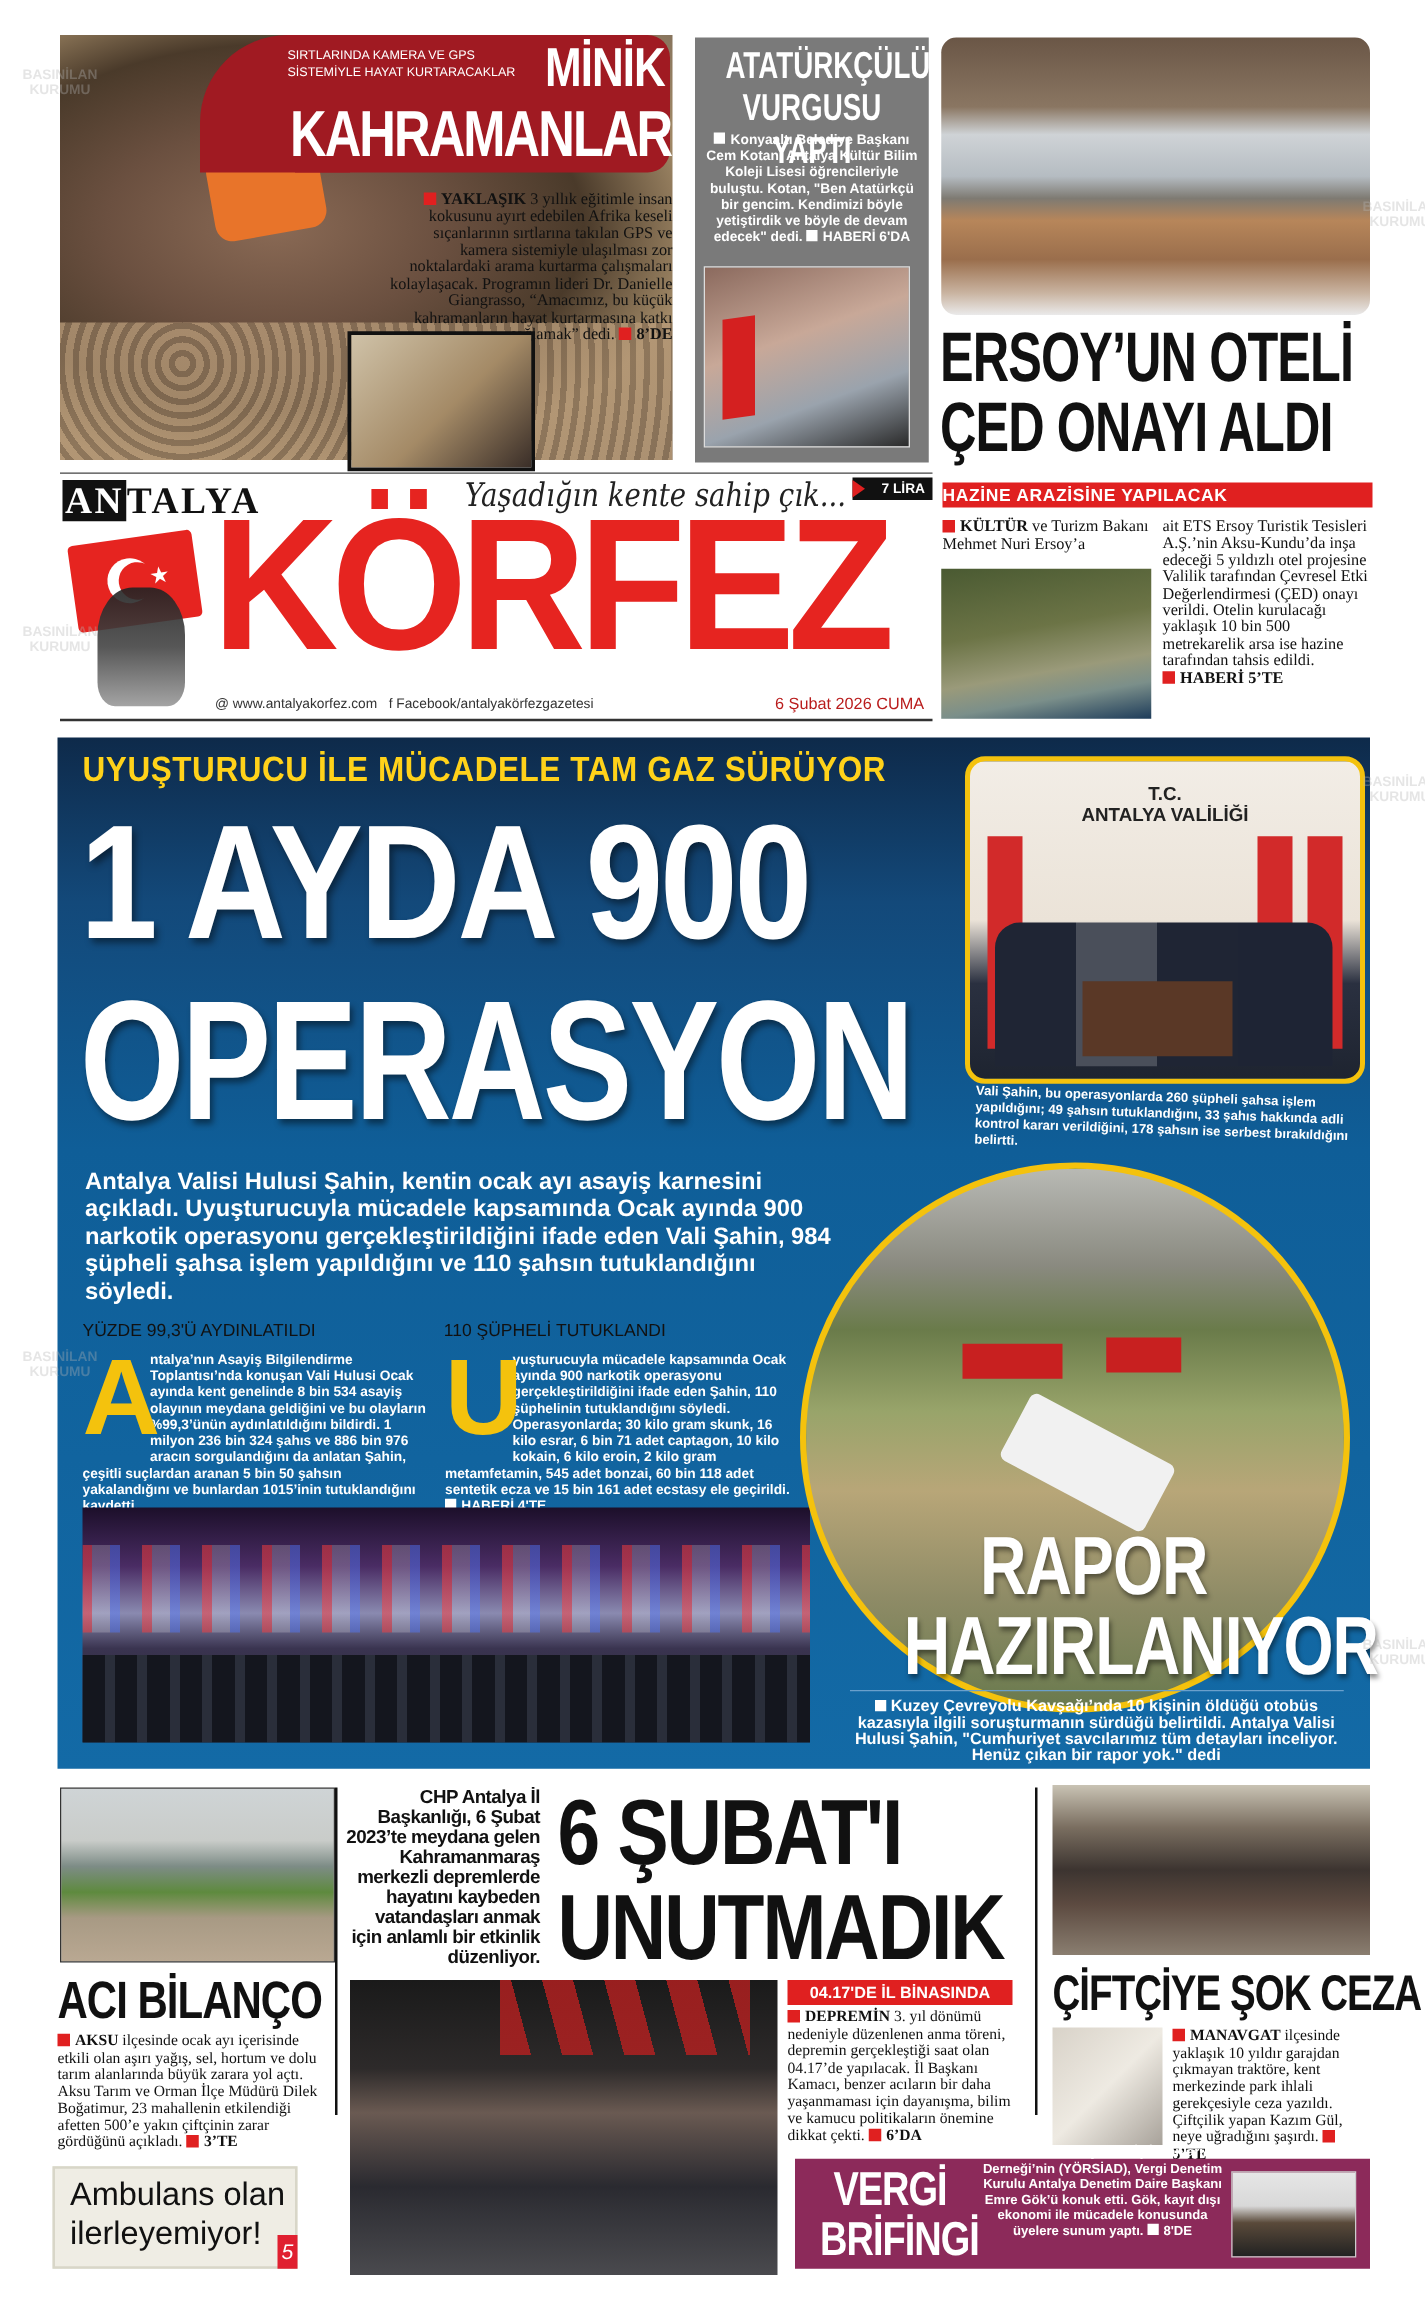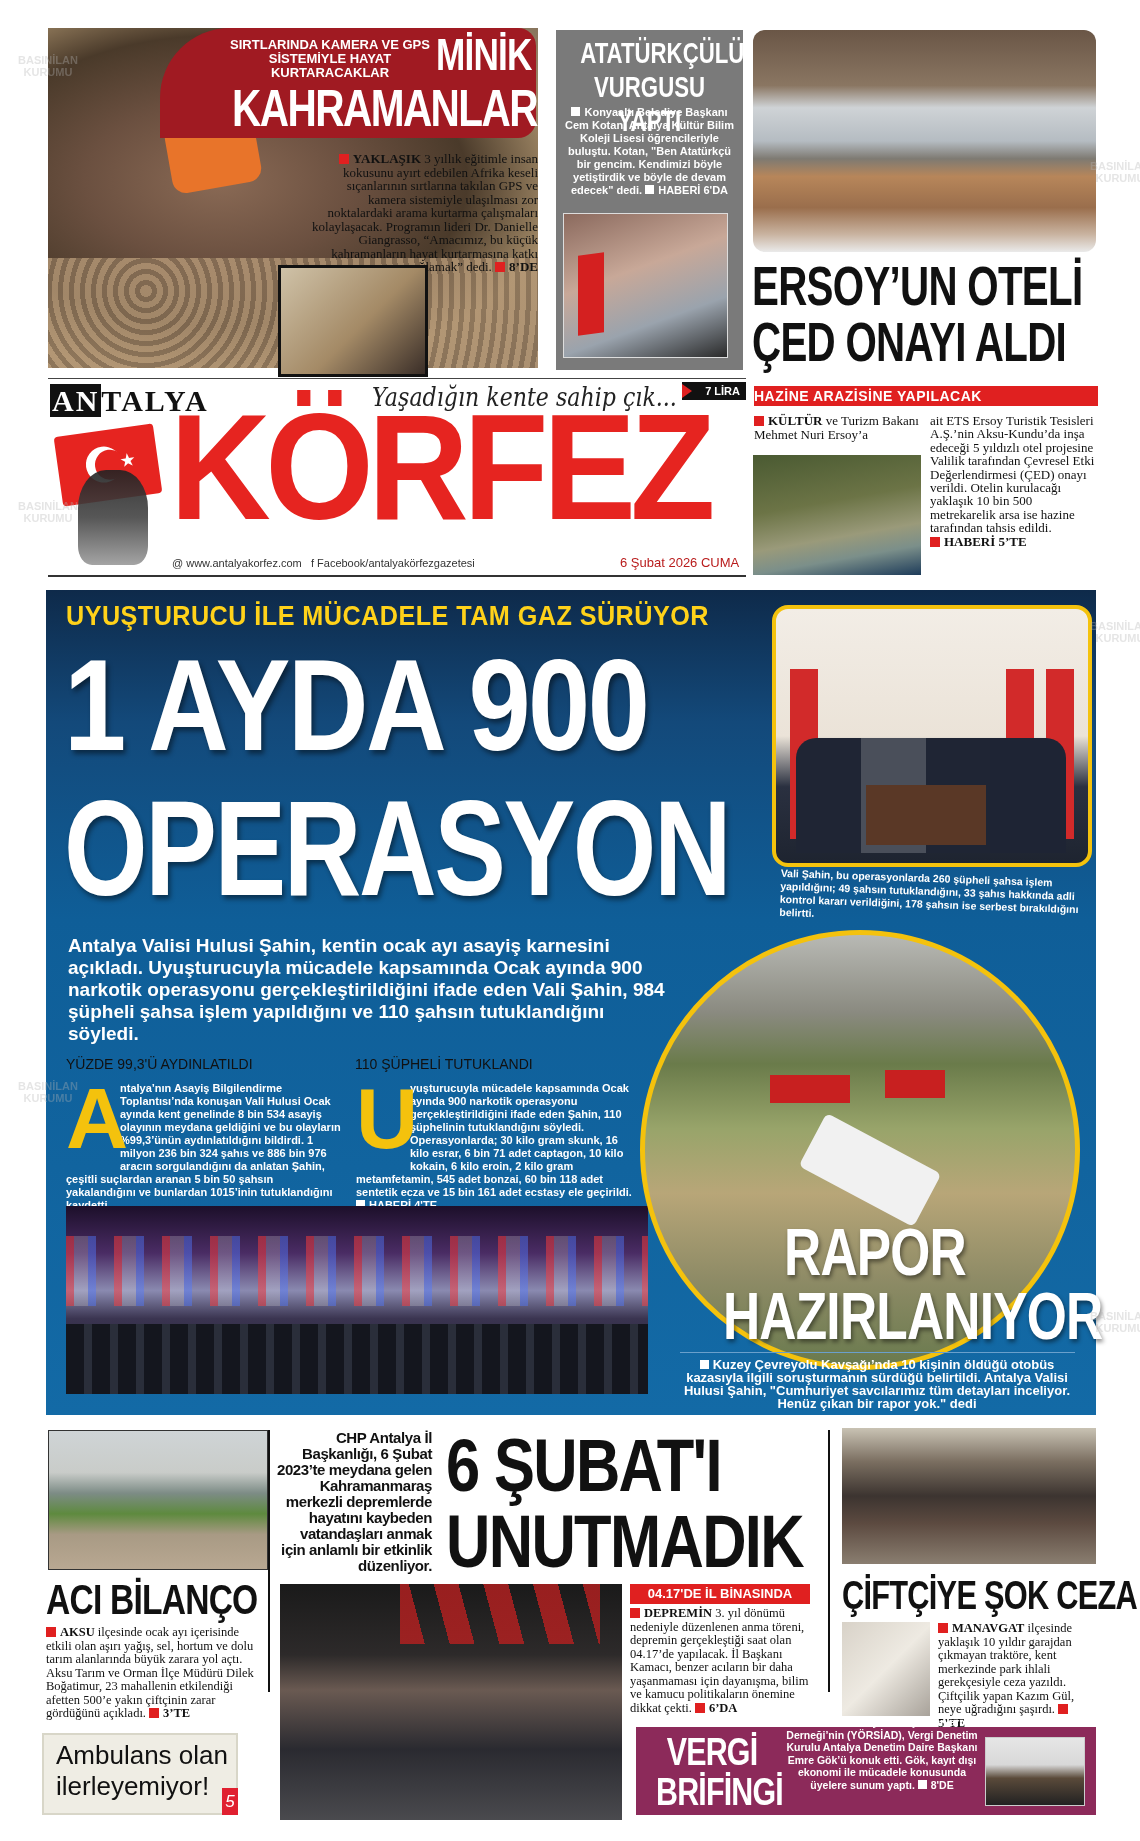--- a/index.html
+++ b/index.html
@@ -11,21 +11,21 @@
   .sq-w { display: inline-block; width: 9px; height: 9px; background: #fff; margin-right: 4px; vertical-align: 0; }
   .photo { overflow: hidden; }
 
   
   #rat-photo { left: 48px; top: 28px; width: 490px; height: 340px;
     background: radial-gradient(ellipse at 35% 45%, #8a6a55 0%, #6b5040 30%, #4a3a2a 55%, #a08866 75%, #7a6a58 100%); }
   #rat-photo .vest { position: absolute; left: 120px; top: 90px; width: 90px; height: 70px; background: #e8742a; border-radius: 14px; transform: rotate(-10deg); }
   #rat-photo .gravel { position: absolute; left: 0; bottom: 0; width: 100%; height: 110px; background: repeating-radial-gradient(circle at 20% 30%, #b79a78 0 6px, #8a7258 6px 11px); opacity: .8; }
   #rat-banner { left: 236px; top: 28px; width: 300px; height: 110px; background: #a01a22; border-radius: 0 18px 18px 0; }
   #rat-banner-curve { left: 160px; top: 28px; width: 120px; height: 110px; background: #a01a22; border-radius: 70px 0 0 0; }
-  #rat-kicker { left: 230px; top: 38px; width: 200px; text-align: center; color: #fff; font-size: 13px; font-weight: 700; line-height: 14px; }
+  #rat-kicker { left: 230px; top: 38px; width: 200px; text-align: left; color: #fff; font-size: 10px; font-weight: 400; line-height: 14px; }
   #rat-title1 { left: 436px; top: 30px; color: #fff; font-size: 44px; font-weight: 700; letter-spacing: -1px; transform: scaleX(.8); transform-origin: left; }
   #rat-title2 { left: 232px; top: 82px; color: #fff; font-size: 52px; font-weight: 700; letter-spacing: -2px; transform: scaleX(.78); transform-origin: left; line-height: 52px; }
   #rat-body { left: 312px; top: 152px; width: 226px; font-size: 13px; line-height: 13.5px; text-align: right; }
   #rat-inset { left: 278px; top: 265px; width: 150px; height: 112px; border: 3px solid #111; background: linear-gradient(135deg, #cfc2a8 0%, #a48a66 55%, #3a2e28 100%); }
 
   
   #ata-box { left: 556px; top: 30px; width: 187px; height: 340px; background: #7a7a7a; }
   #ata-title { left: 556px; top: 36px; width: 187px; text-align: center; color: #fff; font-size: 30px; font-weight: 700; line-height: 34px; transform: scaleX(.74); }
   #ata-body { left: 562px; top: 106px; width: 175px; text-align: center; color: #fff; font-size: 11px; line-height: 13px; font-weight: 700; }
   #ata-photo { left: 563px; top: 213px; width: 165px; height: 145px; border: 1px solid #ddd; background: linear-gradient(160deg, #8b6a5e 0%, #c8a898 40%, #9aa3ad 70%, #2a2a2a 100%); }
@@ -186,20 +186,24 @@
 <div class="abs" id="date-line">6 Şubat 2026 CUMA</div>
 <div class="abs" id="mast-bottomline"></div>
 
 <div class="abs" id="lead-panel"></div>
 <div class="abs" id="lead-kicker">UYUŞTURUCU İLE MÜCADELE TAM GAZ SÜRÜYOR</div>
 <div class="abs" id="lead-title1">1 AYDA 900</div>
 <div class="abs" id="lead-title2">OPERASYON</div>
 <div class="abs" id="lead-summary">Antalya Valisi Hulusi Şahin, kentin ocak ayı asayiş karnesini açıkladı. Uyuşturucuyla mücadele kapsamında Ocak ayında 900 narkotik operasyonu gerçekleştirildiğini ifade eden Vali Şahin, 984 şüpheli şahsa işlem yapıldığını ve 110 şahsın tutuklandığını söyledi.</div>
 
 <div class="abs photo" id="lead-photo-governor">
+  <div class="tc">
+      <div>T.C.</div>
+      <div>ANTALYA VALİLİĞİ</div>
+    </div>
   <div class="fl" style="left:14px"></div>
     <div class="fl" style="left:230px"></div>
     <div class="fl" style="left:270px"></div>
   <div class="men"></div>
     <div class="podium"></div>
 </div>
 <div class="abs" id="lead-caption-governor">Vali Şahin, bu operasyonlarda 260 şüpheli şahsa işlem yapıldığını; 49 şahsın tutuklandığını, 33 şahıs hakkında adli kontrol kararı verildiğini, 178 şahsın ise serbest bırakıldığını belirtti.</div>
 
 <div class="abs" id="sub1-bar">YÜZDE 99,3'Ü AYDINLATILDI</div>
 <div class="abs" id="sub1-body">

